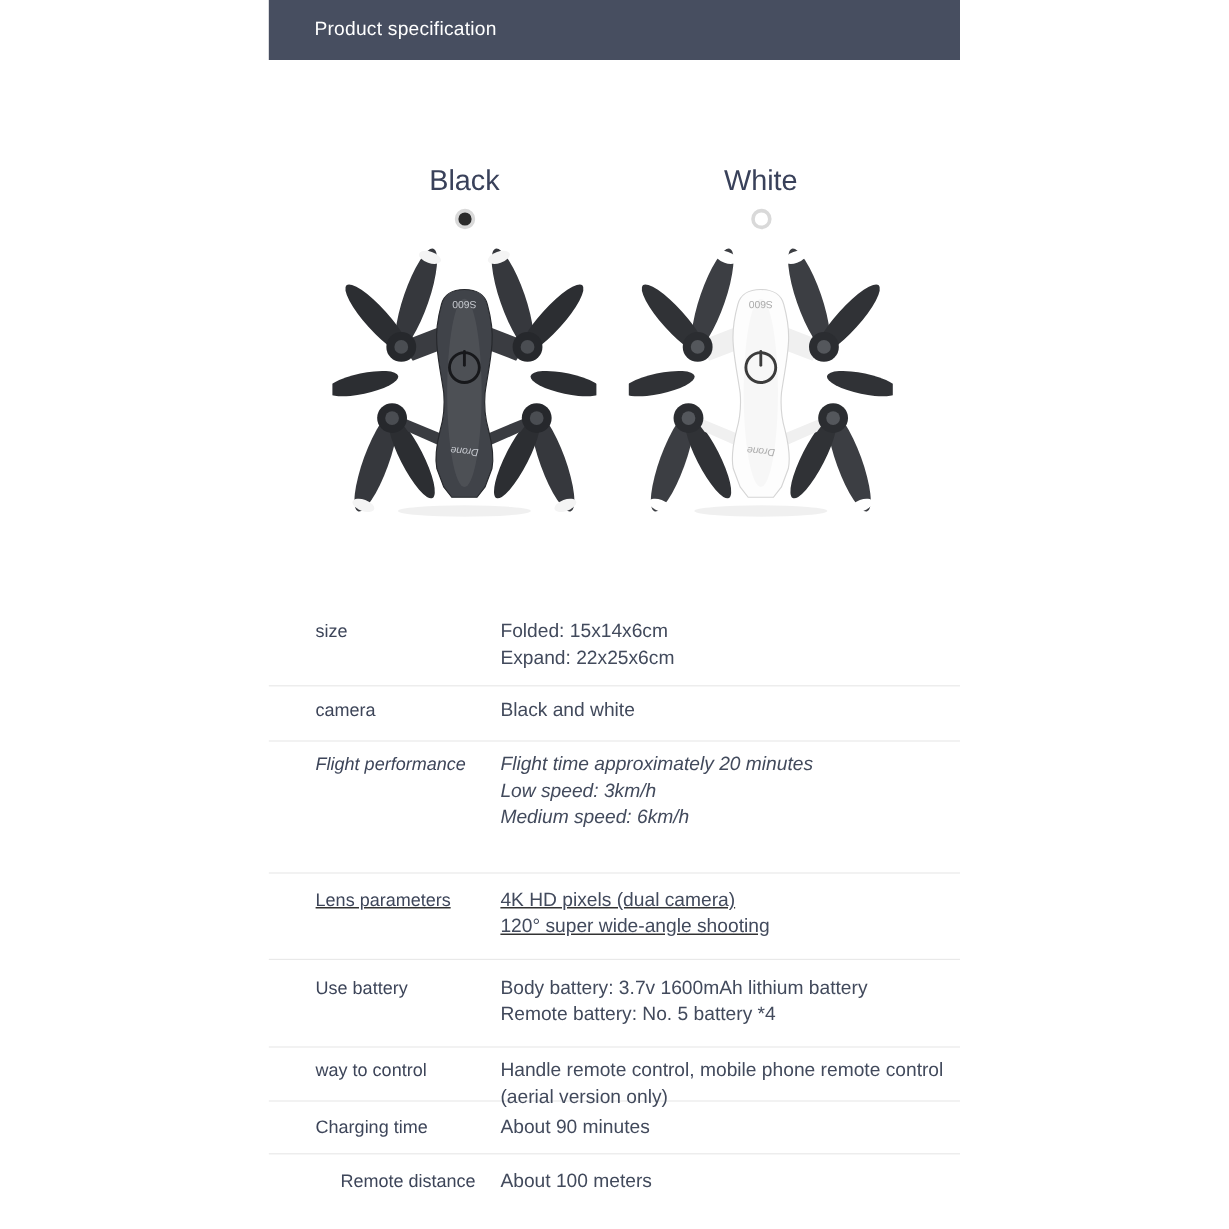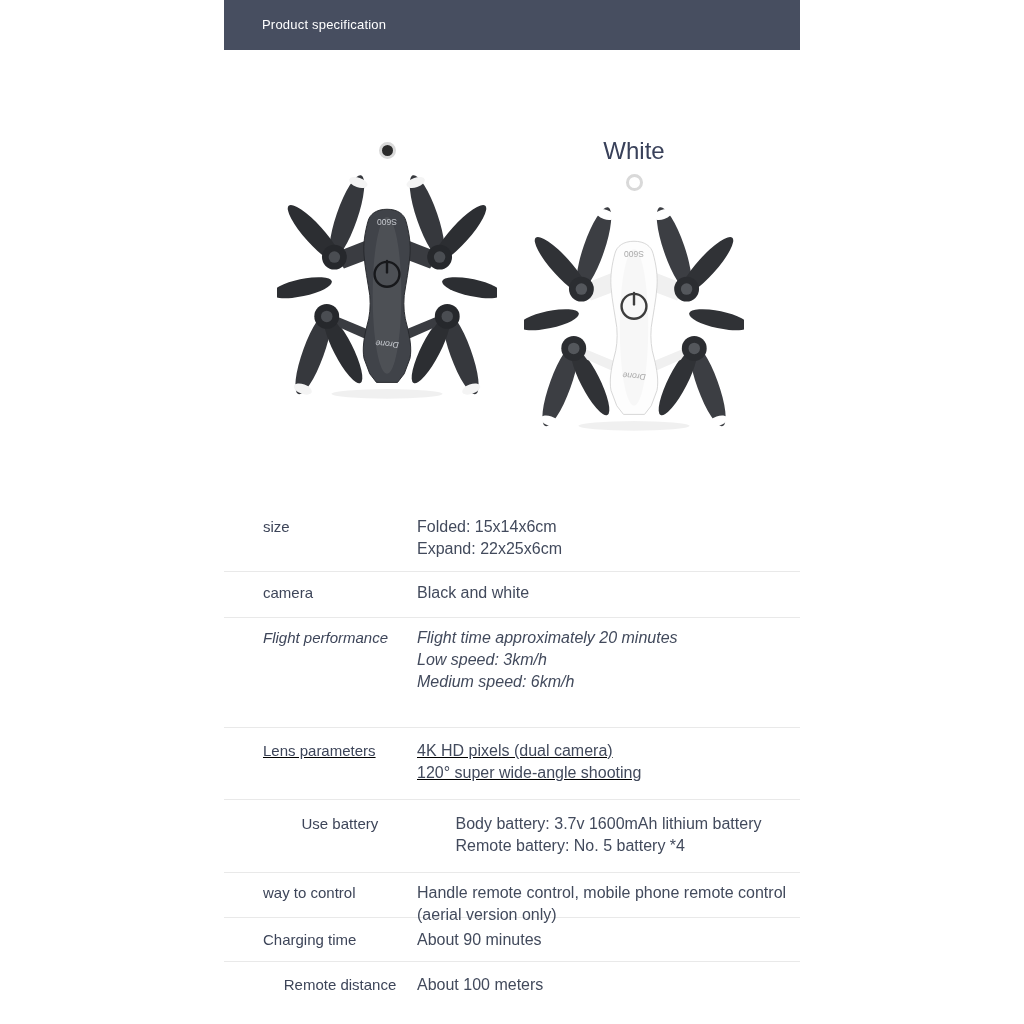--- a/index.html
+++ b/index.html
@@ -8,21 +8,21 @@
     position:relative; width:1024px; height:1024px; background:#ffffff;
     overflow:hidden; margin:0 auto;
   }
   
   .topbar {
     position:absolute; left:224px; top:0; width:576px; height:50px;
     background:var(--header-bg,#474e60); box-sizing:border-box;
   }
   .topbar .title {
     display:block; padding-left:38px; line-height:50px;
-    font-size:13px; letter-spacing:0.2px; color:var(--header-text,#ffffff);
+    font-size:16px; letter-spacing:0.2px; color:var(--header-text,#ffffff);
   }
   
   .variant { position:absolute; top:136px; width:220px; text-align:center; }
   .v-black { left:277px; }
   .v-white { left:524px; }
   .variant-label {
     font-size:24px; line-height:30px; height:32px;
     color:var(--heading-text,#39415a);
   }
   .swatch {
@@ -58,21 +58,21 @@
   .row:last-child { border-bottom:none;text-align:center; }
   .rl {
     width:154px; flex-shrink:0;
     font-size:15px; line-height:22px; color:var(--label-text,#3d4559);
   }
   .rv { font-size:16px; line-height:22px; color:var(--value-text,#424a5c); }
   .r-size     { height:67px;  padding-top:11px; }
   .r-colour   { height:46px;  padding-top:10px; }
   .r-flight   { height:110px; padding-top:9px;font-style:italic;  }
   .r-lens     { height:72px;  padding-top:12px;text-decoration:underline; }
-  .r-battery  { height:73px;  padding-top:13px;justify-content:center; }
+  .r-battery  { height:73px;  padding-top:13px; }
   .r-way      { height:45px;  padding-top:9px;  }
   .r-charging { height:44px;  padding-top:11px; }
   .r-remote   { height:62px;  padding-top:12px; }
 </style>
 </head>
 <body>
 
 <div class="page">
 
   <svg width="0" height="0" style="position:absolute" aria-hidden="true">
@@ -104,20 +104,21 @@
         <text x="115" y="196" text-anchor="middle" font-size="9" font-style="italic" transform="rotate(185 115 192)" fill="var(--mark)">Drone</text>
       </g>
     </defs>
   </svg>
 
   <header class="topbar">
     <span class="title">Product specification</span>
   </header>
 
   <div class="variant v-black">
+    <div class="variant-label">Black</div>
     <div class="swatch swatch-black"></div>
     <div class="drone drone-black">
       <svg viewBox="0 0 230 250" width="220" height="240">
           <use href="#drone-shape"></use>
         </svg>
     </div>
   </div>
 
   <div class="variant v-white">
     <div class="variant-label">White</div>

